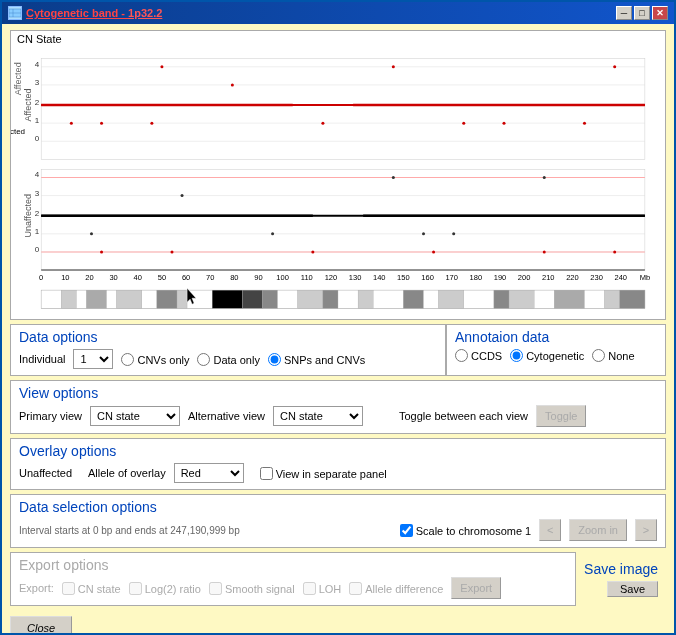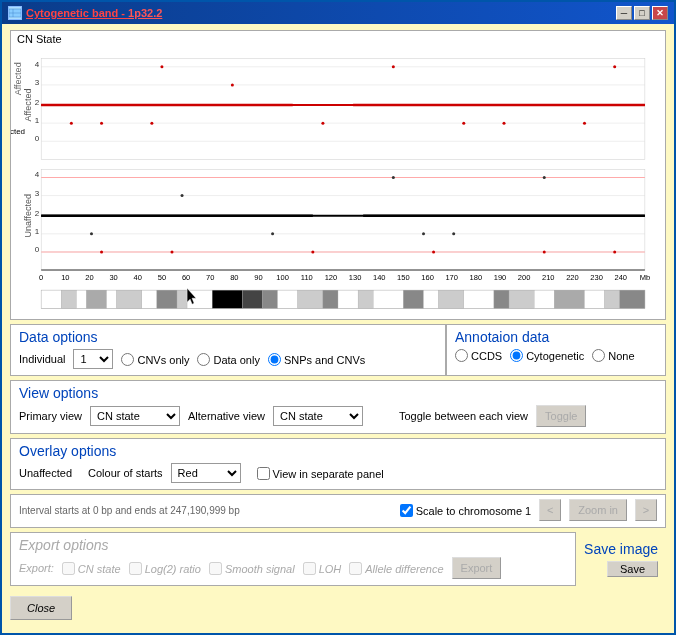--- a/index.html
+++ b/index.html
@@ -234,21 +234,20 @@
       padding: 0;
     }
 
     .interval-text {
       font-size: 10px;
       color: #666;
     }
 
     .disabled-label {
       color: #aaa;
-      font-style: italic;
     }
 
     .full-row {
       width: 100%;
       display: flex;
       gap: 0;
     }
   </style>
 </head>
 <body>
@@ -476,34 +475,35 @@
         </select>
         <span style="margin-left:28px;">Toggle between each view</span>
         <button disabled="">Toggle</button>
       </div>
     </div>
 
     <div class="panel overlay-options-panel">
       <div class="panel-title">Overlay options</div>
       <div class="panel-content">
         <span>Unaffected</span>
-        <span style="margin-left:8px;">Colour of starts</span>
+        <span style="margin-left:8px;">Allele of overlay</span>
         <select class="select-color">
           <option>Red</option>
           <option>Green</option>
           <option>Blue</option>
         </select>
         <label style="margin-left:8px;">
           <input type="checkbox" style="">
           <span>View in separate panel</span>
         </label>
       </div>
     </div>
 
     <div class="panel data-selection-panel">
+      <div class="panel-title">Data selection options</div>
       <div class="panel-content">
         <span class="interval-text">Interval starts at 0 bp and ends at 247,190,999 bp</span>
         <label style="margin-left:auto;">
           <input type="checkbox" checked="" style="">
           <span>Scale to chromosome 1</span>
         </label>
         <button class="zoom-btn" disabled="">&lt;</button>
         <button disabled="">Zoom in</button>
         <button class="zoom-btn" disabled="">&gt;</button>
       </div>

